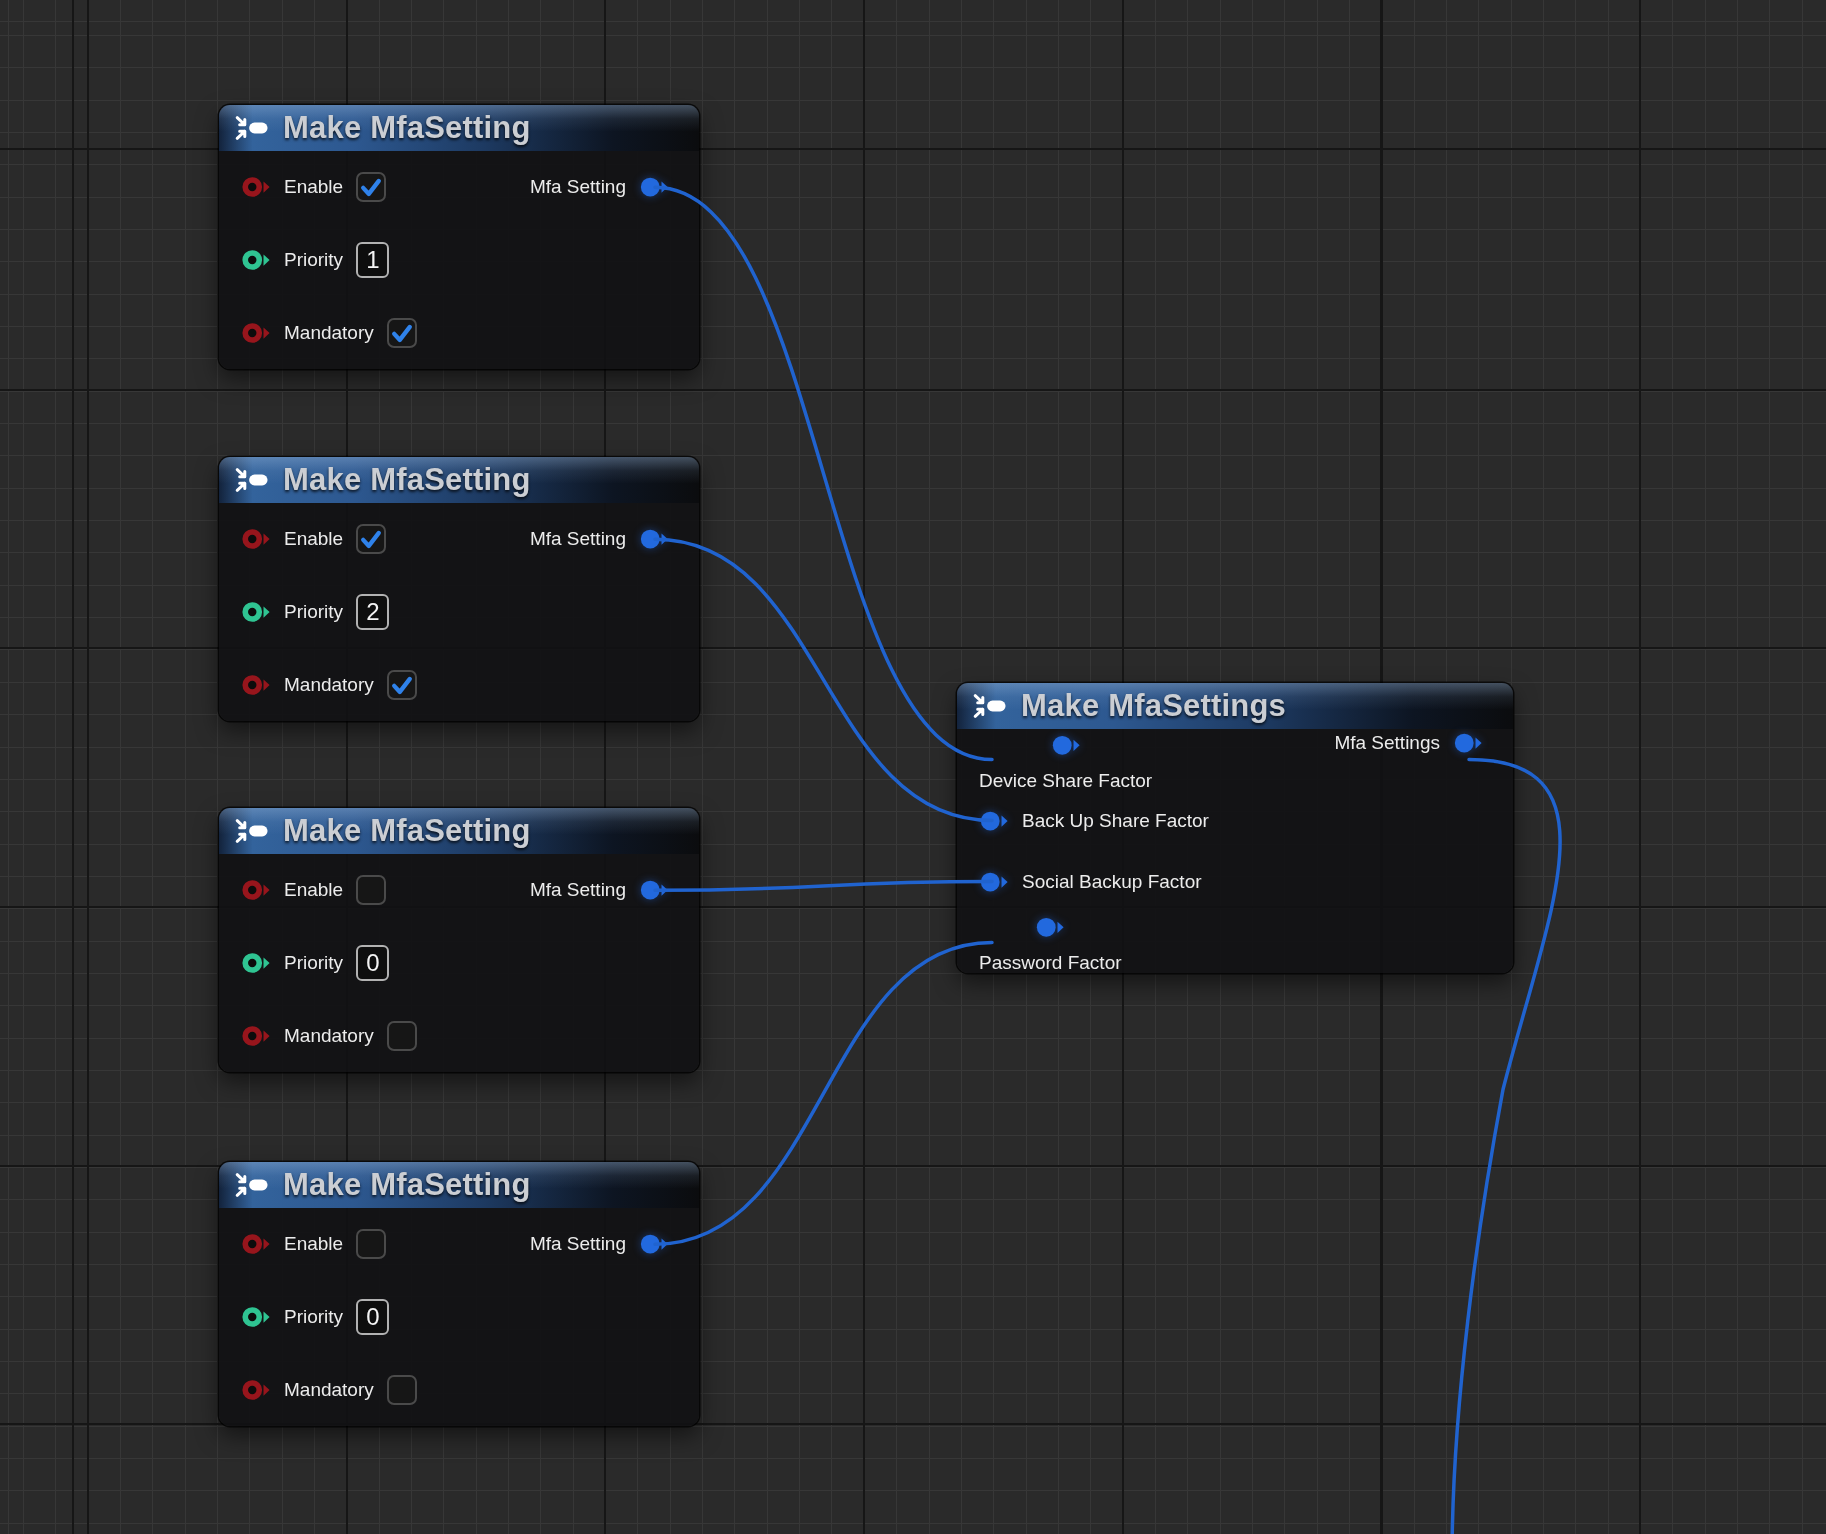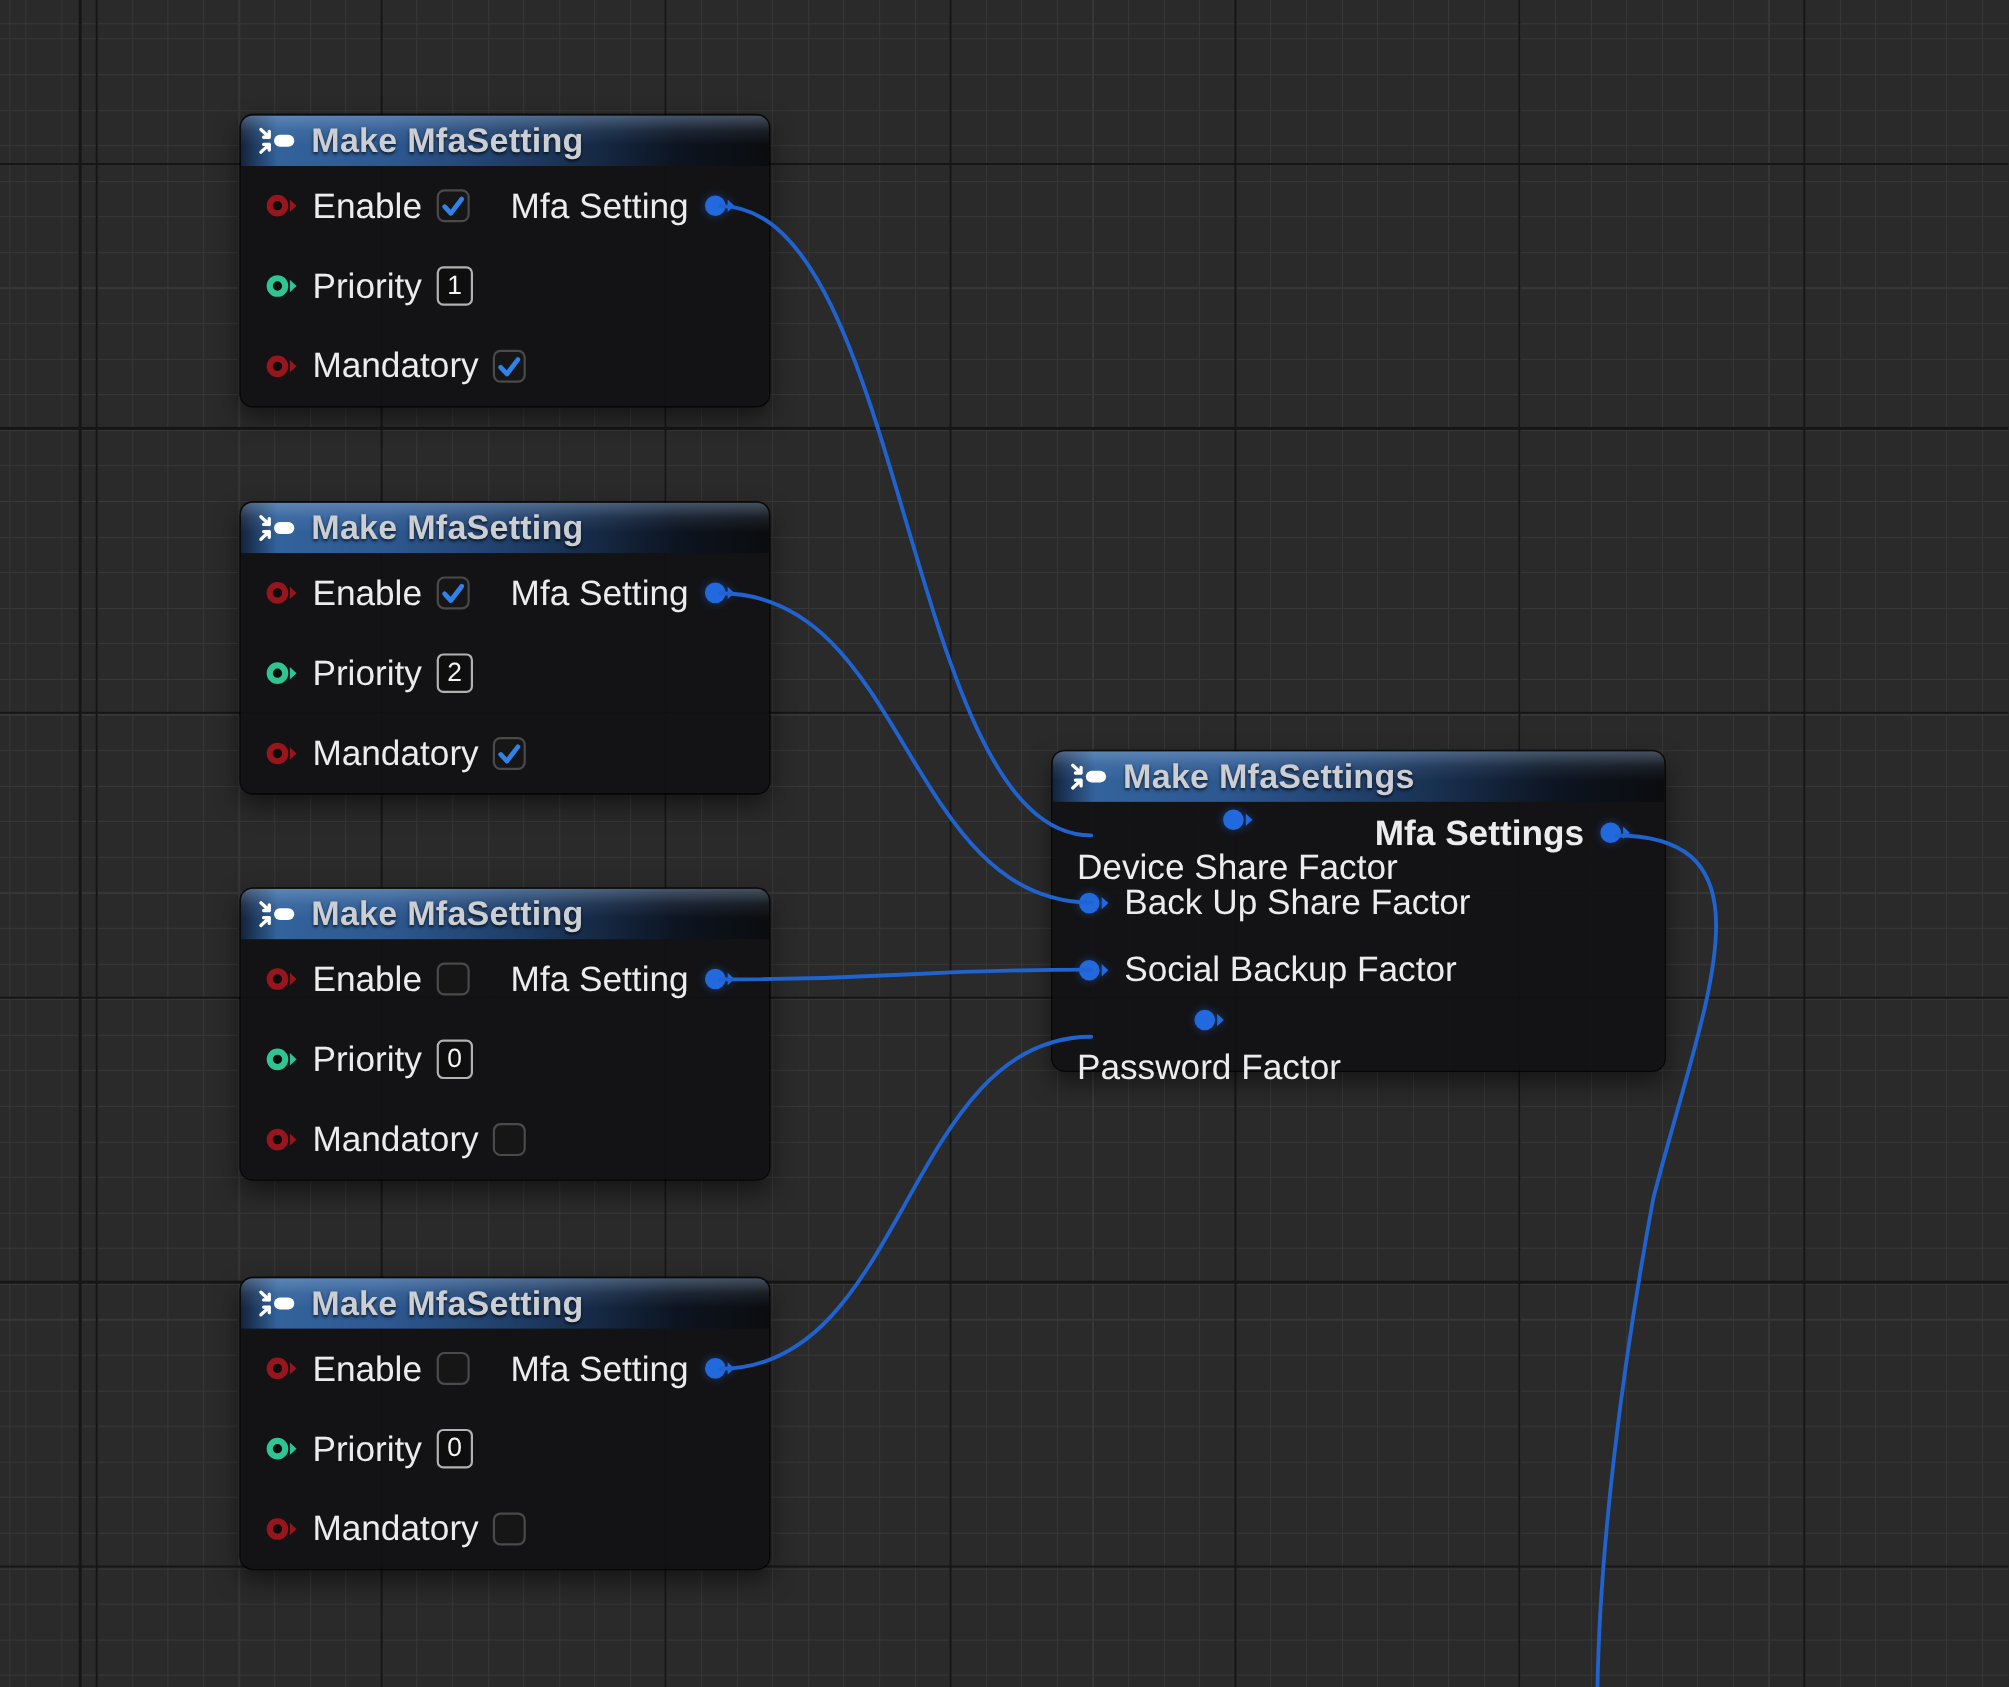--- a/index.html
+++ b/index.html
@@ -39,21 +39,21 @@
     text-shadow:0 2px 3px rgba(0,0,0,0.75);
     white-space:nowrap;
   }
   .bp-icon{display:inline-flex;width:40px;height:26px;}
   .bp-icon svg{width:100%;height:100%;}
   .bp-row{
     position:absolute;height:44px;display:flex;align-items:center;gap:13px;
   }
   .bp-row-in{left:22px;}
   .bp-row-out{right:30px;flex-direction:row;text-align:right;}
-  .bp-label{color:#ececec;font-size:32px;white-space:nowrap;}
+  .bp-label{color:#ececec;font-size:19px;white-space:nowrap;}
   .bp-pin{display:inline-flex;width:30px;height:24px;}
   .bp-pin svg{width:100%;height:100%;overflow:visible;}
   .bp-pin.connected svg{filter:drop-shadow(0 0 4px rgba(35,105,225,0.45));}
   .bp-checkbox{
     width:30px;height:30px;box-sizing:border-box;
     border:2px solid #4a4a4a;border-radius:7px;background:#161616;
     display:inline-flex;align-items:center;justify-content:center;
   }
   .bp-checkbox svg{width:26px;height:26px;}
   .bp-spinbox{
@@ -328,21 +328,21 @@
       </div>
       <div class="bp-row bp-row-in" style="top: 233px; flex-direction: column;">
         <span class="bp-pin connected">
           <svg viewBox="0 0 32 24">
             <circle cx="12" cy="12" r="10" fill="#2269de"></circle>
             <path d="M24,6 L30.5,12 L24,18 Z" fill="#2269de"></path>
           </svg>
         </span>
         <span class="bp-label">Password Factor</span>
       </div>
-      <div class="bp-row bp-row-out" style="top: 52px; font-weight: bold;">
+      <div class="bp-row bp-row-out" style="top: 38px;">
         <span class="bp-label">Mfa Settings</span>
         <span class="bp-pin connected">
           <svg viewBox="0 0 32 24">
             <circle cx="12" cy="12" r="10" fill="#2269de"></circle>
             <path d="M24,6 L30.5,12 L24,18 Z" fill="#2269de"></path>
           </svg>
         </span>
       </div>
     </div>
     <svg id="wires" width="1826" height="1534" viewBox="0 0 1826 1534">

